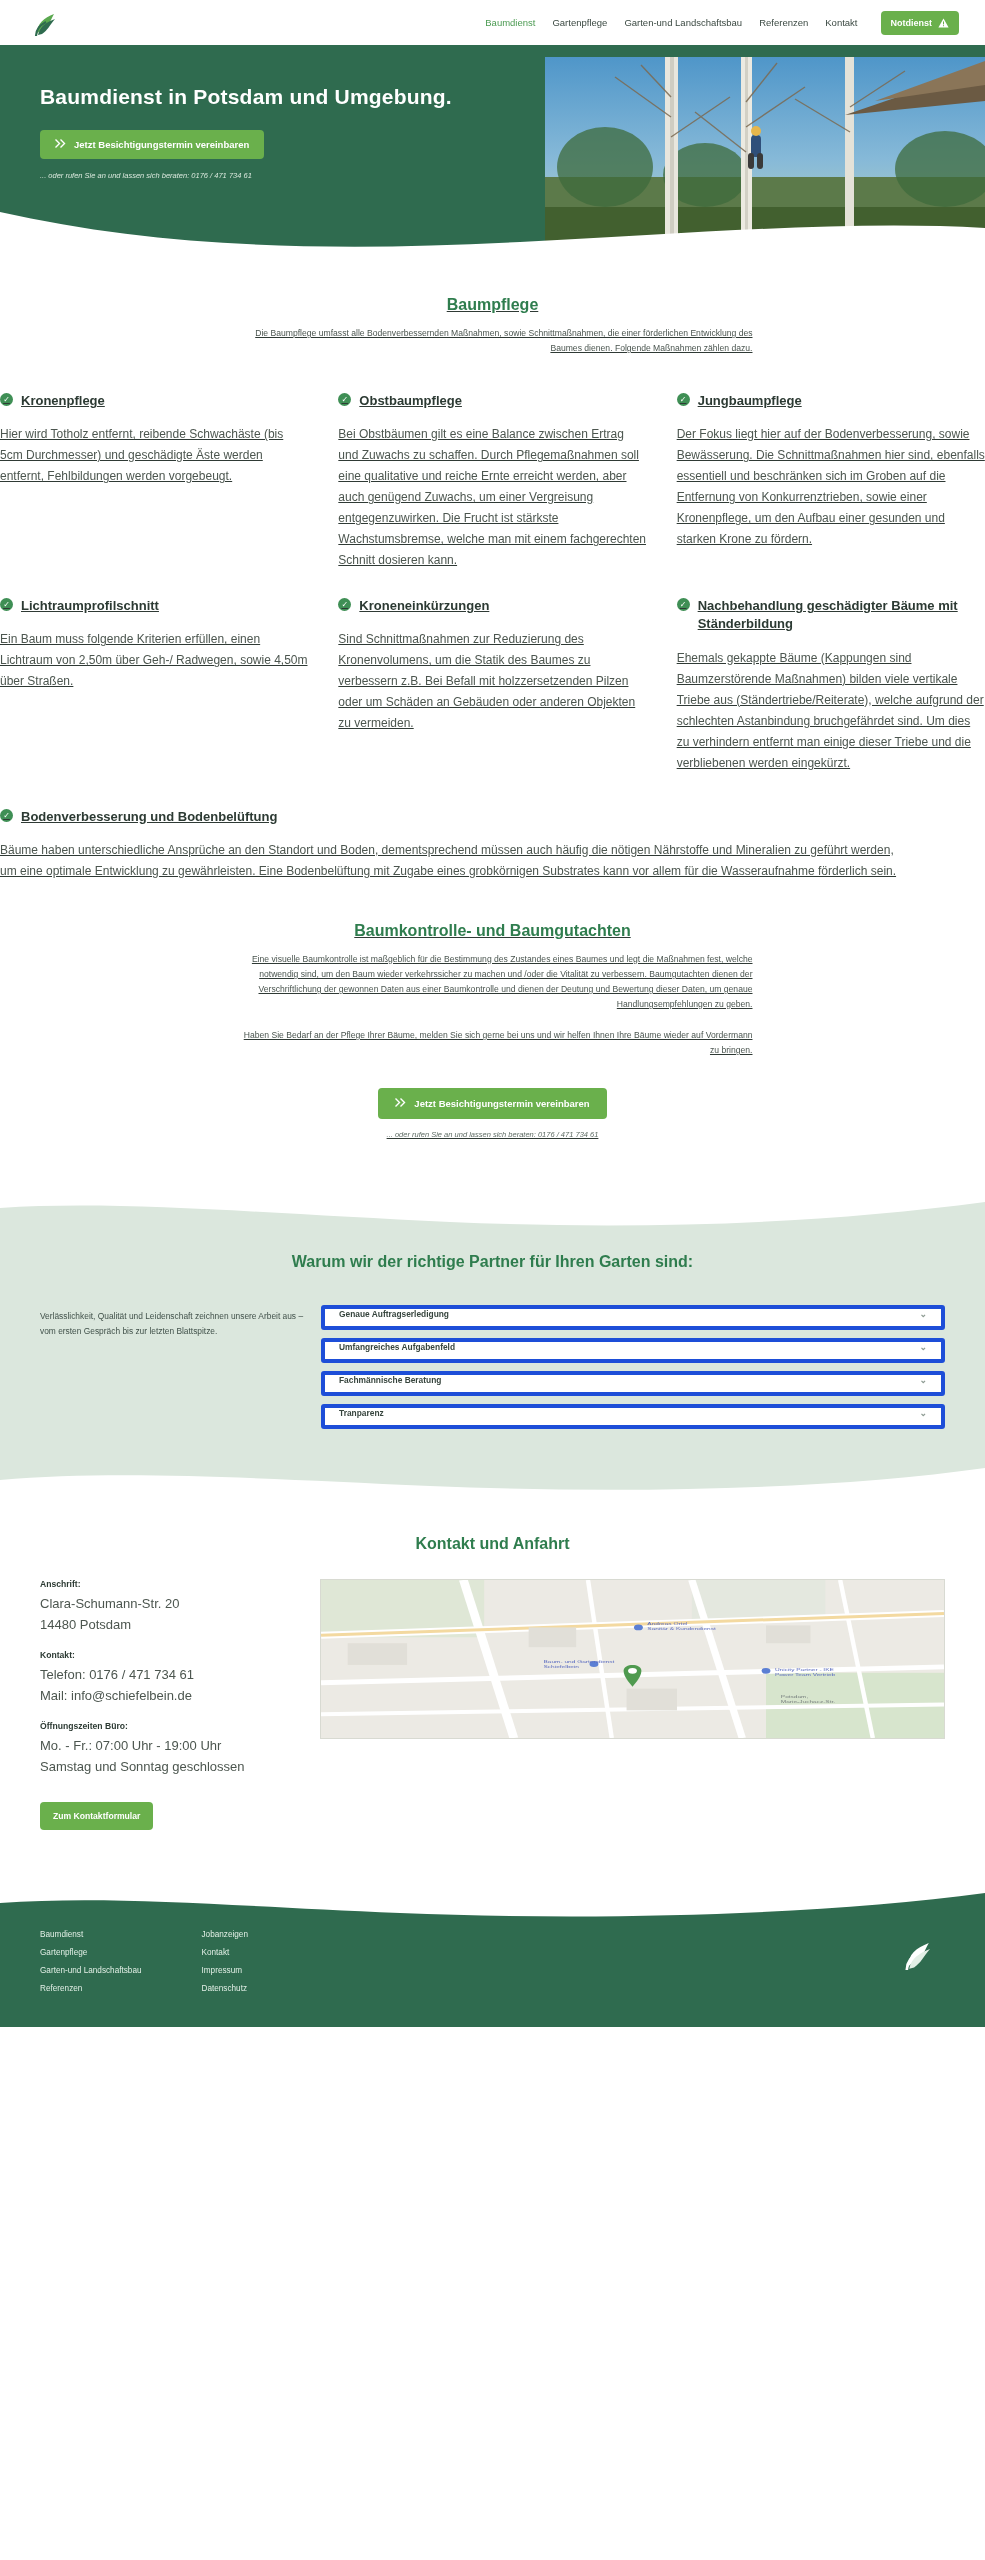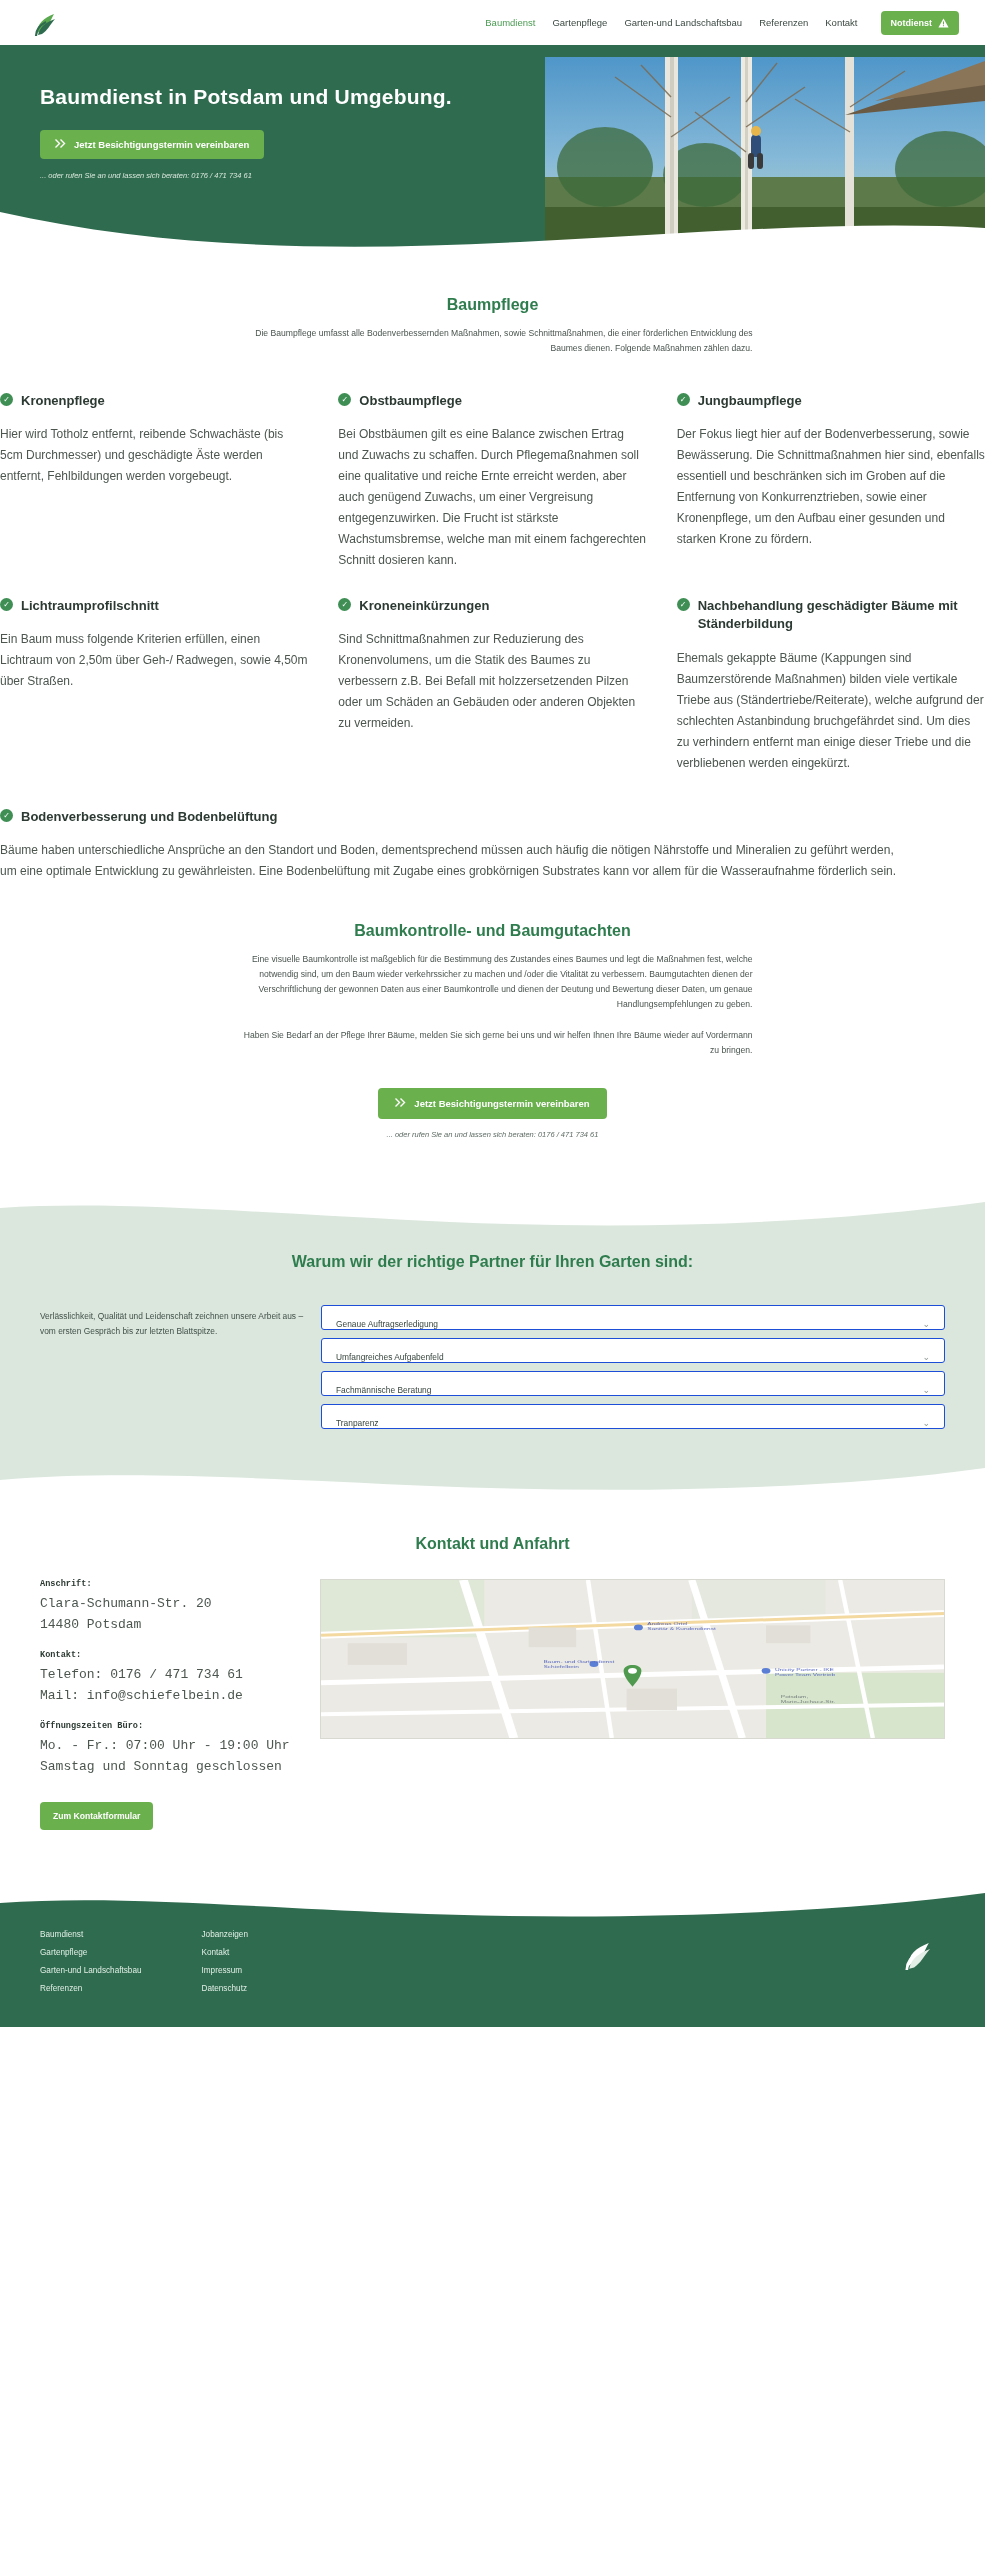--- a/index.html
+++ b/index.html
@@ -103,21 +103,21 @@
     overflow: hidden;
   }
   .hero-wave {
     position: absolute;
     left: 0; right: 0; bottom: -2px;
     height: 40px;
     z-index: 4;
   }
 
   
-  .container { width: 985px; padding: 0 40px; }
+  .container { width: 985px; padding: 0 40px; text-decoration: underline; }
   h2.section-title {
     text-align: center;
     color: #2f7d4e;
     font-size: 16px;
     font-weight: bold;
     margin-bottom: 12px;
   }
   .section-lead {
     text-align: right;
     font-size: 8.6px;
@@ -215,42 +215,43 @@
   }
   .band-text {
     font-size: 8.4px;
     line-height: 1.8;
     color: #41514a;
     padding-top: 4px;
   }
   .accordion { display: flex; flex-direction: column; gap: 8px; }
   .acc-item {
     background: #ffffff;
-    border: 1px solid #1d4ed8;
+    border: 4px solid #1d4ed8;
     border-radius: 3px;
     height: 25px;
     display: flex;
-    align-items: flex-end;
+    align-items: flex-start;
     padding: 0 14px;
     font-size: 8.4px;
     color: #36443d;
     cursor: pointer;
+    font-weight: bold;
   }
   .acc-item .chev { margin-left: auto; color: #8d9a92; font-size: 9px; }
 
   
   .s-contact { padding: 42px 0 46px; }
   .contact-cols {
     display: grid;
     grid-template-columns: 250px 1fr;
     column-gap: 30px;
     margin-top: 26px;
     padding: 0 40px;
   }
-  .c-block { margin-bottom: 14px; font-family: Liberation Mono, monospace; }
+  .c-block { margin-bottom: 14px; }
   .c-label {
     font-size: 8.6px;
     font-weight: bold;
     color: #2c3a33;
     margin-bottom: 4px;
   }
   .c-line {
     font-size: 13px;
     line-height: 1.65;
     color: #4c564f;

